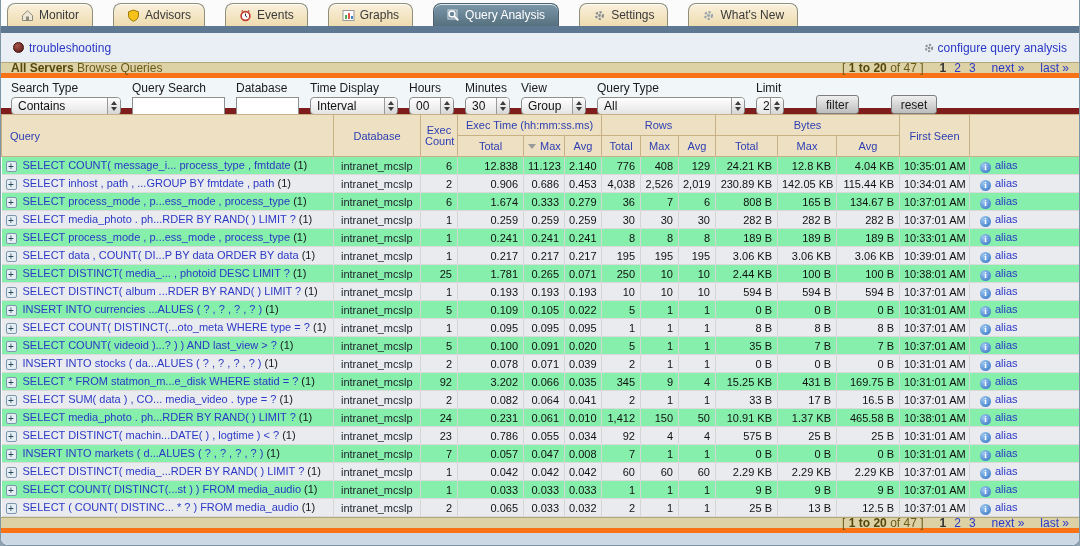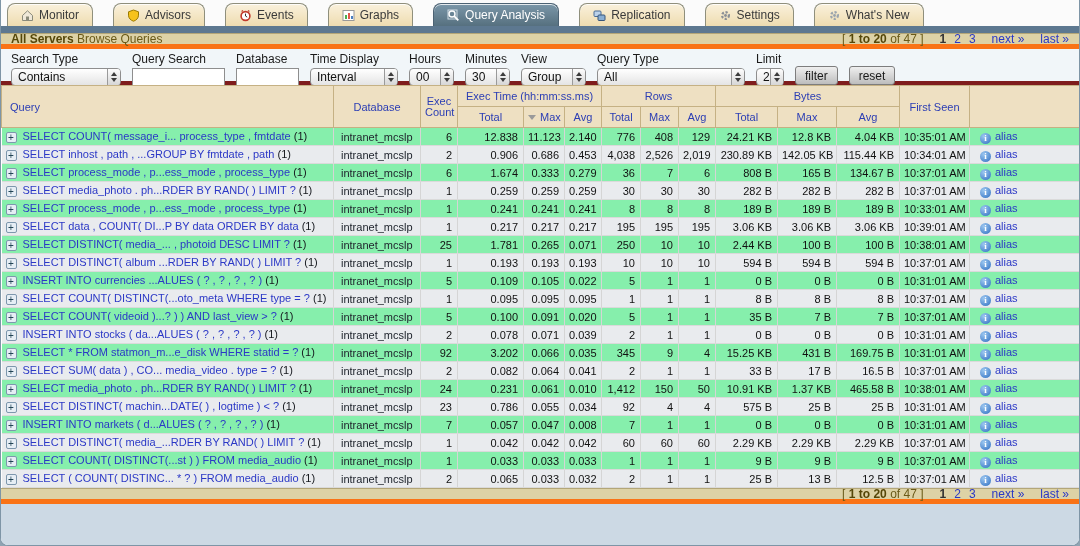--- a/index.html
+++ b/index.html
@@ -32,37 +32,37 @@
   .scope-title b { color:#554709; }
   .pager { display:flex; align-items:center; gap:16px; margin-left:auto; font-size:12px; }
   .range { color:#6a5a18; white-space:pre; }
   .range b { color:#554709; }
   .pages { display:flex; gap:8px; }
   .page.cur { color:#333; font-weight:bold; }
   .plink { color:#2b38c6; text-decoration:none; cursor:pointer; }
 
   
   .filterbar { height:36px; background:#f1f6f9; display:flex; align-items:flex-start; gap:11px;
-               padding:3px 8px 0 10px; border-bottom:4px solid #7f1d1d; flex:none; }
+               padding:3px 8px 0 10px; border-bottom:6px solid #7f1d1d; flex:none; }
   .fgroup { display:flex; flex-direction:column; gap:2px; }
   .flabel { font-size:12px; color:#1a1a1a; white-space:nowrap; }
   .sel { display:inline-flex; align-items:stretch; border:1px solid #8e8e8e; border-radius:4px; height:18px;
          font-size:12px; color:#111; background:linear-gradient(#ffffff,#e4e4e4); cursor:pointer; }
   .sel .val { flex:1; padding:1px 6px; white-space:nowrap; overflow:hidden; }
   .stepper { border-left:1px solid #9a9a9a; width:13px; display:flex; flex-direction:column; align-items:center;
              justify-content:center; background:linear-gradient(#fdfdfd,#d6d6d6); border-radius:0 3px 3px 0; }
   .tri-up { width:0; height:0; border-left:3px solid transparent; border-right:3px solid transparent;
             border-bottom:4px solid #3c3c3c; margin-bottom:2px; }
   .tri-dn { width:0; height:0; border-left:3px solid transparent; border-right:3px solid transparent;
             border-top:4px solid #3c3c3c; }
   .tinput { height:18px; border:1px solid #8e8e8e; background:#fff; font-size:12px; padding:0 3px;
             font-family:"Liberation Sans",sans-serif; }
   .btn { height:19px; margin-top:14px; padding:0 9px; font-size:12px; color:#1a1a1a; cursor:pointer;
          border:1px solid #7d7d7d; border-radius:3px; background:linear-gradient(#efefef,#bdbdbd);
-         font-family:"Liberation Sans",sans-serif; }
+         font-family:"Liberation Sans",sans-serif;margin-left:21px; }
 
   
   .tablewrap { flex:none; }
   table { width:1080px; border-collapse:collapse; table-layout:fixed; font-size:11px; }
   thead th { background:#eee0c2; color:#2b3db4; font-weight:normal; border:1px solid #c5b184;
              padding:0 4px; height:21px; white-space:nowrap; overflow:hidden; }
   thead th.h-query { text-align:left; padding-left:8px; }
   thead th.h-exec { white-space:normal; line-height:11px; text-align:center; }
   thead tr.h2 th { cursor:pointer; }
   .sort-desc { display:inline-block; width:0; height:0; border-left:4px solid transparent;
@@ -136,47 +136,47 @@
               <rect x="1" y="1" width="9" height="9" fill="none" stroke="#cfdbe3"></rect>
               <circle cx="5" cy="5" r="3" fill="none" stroke="#fff" stroke-width="1.4"></circle>
               <path d="M7.2 7.2 L11.3 11.3" stroke="#fff" stroke-width="1.8"></path>
             </svg>
           </span>
       <span>Query Analysis</span>
     </div>
     <div class="tab">
       <span class="ticon">
             <svg width="13" height="13" viewBox="0 0 13 13">
-              <rect x="1" y="2" width="7" height="5.5" rx="1" fill="#bcd2ea" stroke="#4a6d96"></rect>
-              <rect x="5" y="6" width="7" height="5.5" rx="1" fill="#89aed3" stroke="#37557a"></rect>
-            </svg>
-          </span>
-      <span>Replication</span>
-    </div>
-    <div class="tab">
-      <span class="ticon">
-            <svg width="13" height="13" viewBox="0 0 13 13">
               <circle cx="6.5" cy="6.5" r="3.4" fill="none" stroke="#8a8f96" stroke-width="2.2" stroke-dasharray="2.2 1.7"></circle>
               <circle cx="6.5" cy="6.5" r="1.4" fill="#8a8f96"></circle>
             </svg>
           </span>
       <span>Settings</span>
     </div>
     <div class="tab">
       <span class="ticon">
             <svg width="13" height="13" viewBox="0 0 13 13">
               <circle cx="6.5" cy="6.5" r="3.4" fill="none" stroke="#9aa4ad" stroke-width="2.2" stroke-dasharray="2.2 1.7"></circle>
               <circle cx="6.5" cy="6.5" r="1.4" fill="#9aa4ad"></circle>
             </svg>
           </span>
       <span>What's New</span>
     </div>
   </div>
   <div class="band"></div>
 
+  <div class="subbar">
+    <a class="link"><span class="tshoot-icon"></span><span>troubleshooting</span></a>
+    <a class="link"><span class="cfg-icon">
+            <svg width="12" height="12" viewBox="0 0 13 13">
+              <circle cx="6.5" cy="6.5" r="3.4" fill="none" stroke="#8a8f96" stroke-width="2.2" stroke-dasharray="2.2 1.7"></circle>
+              <circle cx="6.5" cy="6.5" r="1.4" fill="#8a8f96"></circle>
+            </svg>
+          </span><span>configure query analysis</span></a>
+  </div>
 
   <div class="titlebar">
     <span class="scope-title"><b>All Servers</b> <span>Browse Queries</span></span>
     <span class="pager">
       <span class="range"><span>[</span> <b>1 to 20</b> <span>of</span> <span>47</span> <span>]</span></span>
       <span class="pages">
         <span class="page cur">1</span>
         <a class="page plink">2</a>
         <a class="page plink">3</a>
       </span>

